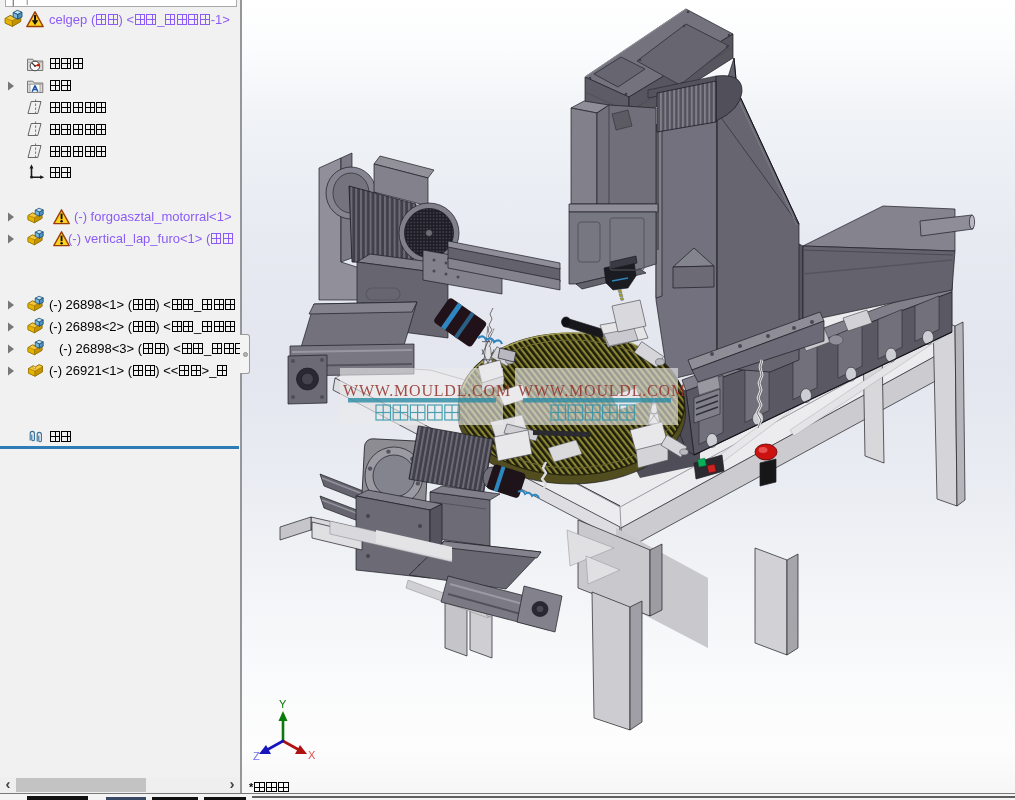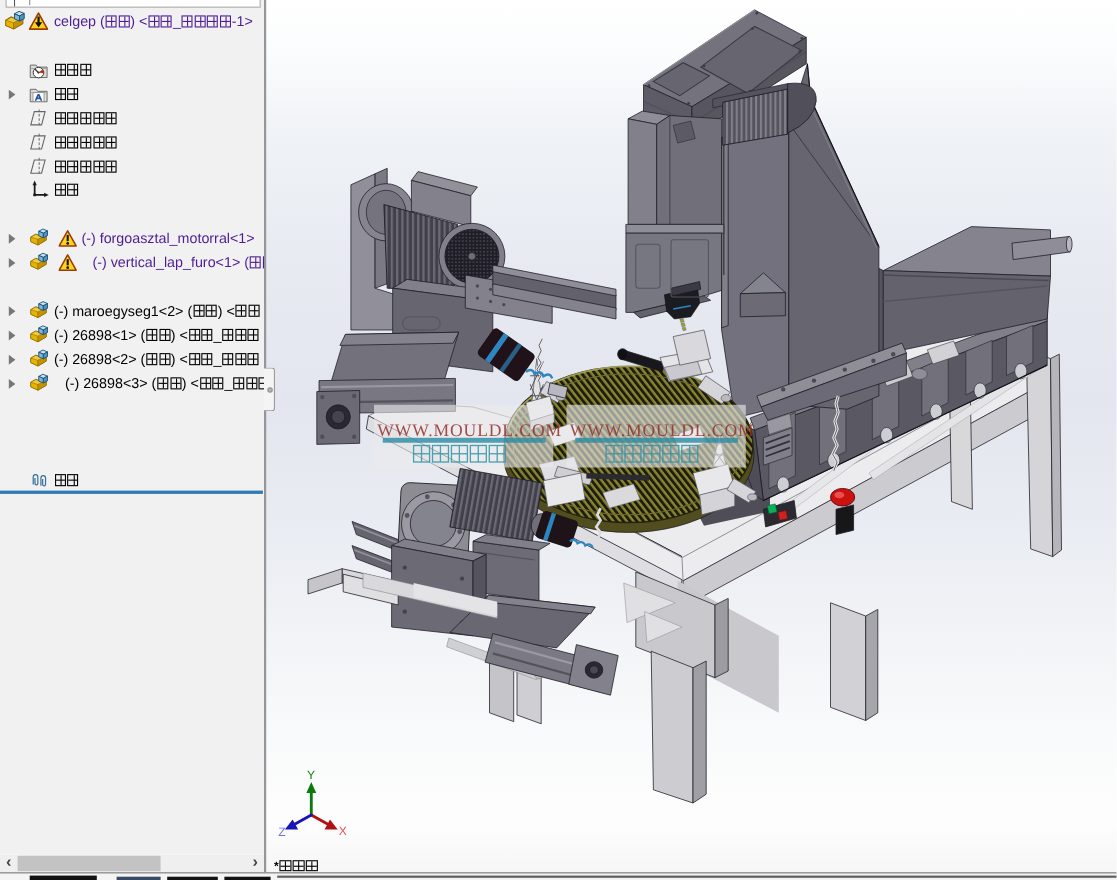--- a/index.html
+++ b/index.html
@@ -3,21 +3,21 @@
 <style>
 *{margin:0;padding:0;box-sizing:border-box}
 html,body{width:1015px;height:800px;overflow:hidden;background:#fff;font-family:"Liberation Sans",sans-serif}
 #vp{position:absolute;left:241px;top:0;width:774px;height:795px;
 background:linear-gradient(180deg,#ffffff 0%,#fbfcfd 6%,#eff2f6 16%,#e7eaf1 30%,#e3e6ee 46%,#e9ecf2 60%,#f1f3f6 72%,#f9fafb 84%,#fdfdfd 94%,#f6f6f6 100%)}
 #scene{position:absolute;left:0;top:0}
 #panel{position:absolute;left:0;top:0;width:240px;height:777px;background:#f2f1f1}
 #split{position:absolute;left:240px;top:0;width:2px;height:793px;background:#949699}
 .row{position:absolute;left:0;height:22px;width:240px;white-space:nowrap;overflow:hidden}
 .row .txt{position:absolute;top:3px;font-size:13px;color:#000;letter-spacing:0px}
-.row .txt.oliv{color:#4c1d95}
+.row .txt.oliv{color:#8b5cf6}
 .cj{display:inline-block;width:10px;height:11px;margin:0 0.8px -1px 0.8px;position:relative;border:1.1px solid currentColor}
 .cj::before{content:"";position:absolute;left:0;top:4.2px;width:100%;height:1px;background:currentColor}
 .cj::after{content:"";position:absolute;left:4.2px;top:0;width:1px;height:100%;background:currentColor}
 .ic{position:absolute}
 #rollback{position:absolute;left:0;top:446px;width:239px;height:3px;background:#2d7cb8}
 #hscroll{position:absolute;left:0;top:777px;width:240px;height:16px;background:#f0efef}
 #hthumb{position:absolute;left:16px;top:1px;width:130px;height:14px;background:#c4c3c3}
 .sarr{position:absolute;top:0px;width:12px;height:14px;color:#444;font-size:15px;font-weight:bold;text-align:center;line-height:13px}
 #bbar{position:absolute;left:0;top:793px;width:1015px;height:7px;background:#f4f4f4;border-top:1px solid #777}
 #bbar .blk{position:absolute;background:#111}
@@ -458,77 +458,75 @@
         <path d="M8.5 10.6 L16 6.4 16 11.3 8.5 15.7 Z" fill="#c79200" stroke="#8a6a00" stroke-width="0.5"></path>
         <path d="M9.2 3.2 L13 1.2 17.2 2.9 13.4 5 Z" fill="#bfe3f5" stroke="#1d4f73" stroke-width="0.8"></path>
         <path d="M9.2 3.2 L13.4 5 13.4 9.2 9.2 7.4 Z" fill="#7db8dc" stroke="#1d4f73" stroke-width="0.8"></path>
         <path d="M13.4 5 L17.2 2.9 17.2 7.2 13.4 9.2 Z" fill="#4f93c0" stroke="#1d4f73" stroke-width="0.8"></path>
       </svg>
       <svg class="ic" style="left:53px;top:3px" width="17" height="16" viewBox="0 0 17 16">
         <path d="M8.5 0.8 L16.2 14.6 0.8 14.6 Z" fill="#ffd21e" stroke="#9a3c08" stroke-width="1.4" stroke-linejoin="round"></path>
         <rect x="7.6" y="4.6" width="1.9" height="5.6" fill="#111"></rect>
         <circle cx="8.55" cy="12.3" r="1.25" fill="#111"></circle>
       </svg>
-      <span class="txt oliv" style="left:84px">(-) vertical_lap_furo&lt;1&gt; (<span class="cj"></span><span class="cj"></span></span>
-    </div>
-<div class="row" style="top:272px">
+      <span class="txt oliv" style="left:68px">(-) vertical_lap_furo&lt;1&gt; (<span class="cj"></span><span class="cj"></span></span>
+    </div>
+<div class="row" style="top:294px">
       <svg class="ic" style="left:7px;top:6px" width="8" height="10" viewBox="0 0 8 10">
         <path d="M1 0.5 L7 5 1 9.5 Z" fill="#777"></path>
       </svg>
       <svg class="ic" style="left:26px;top:1px" width="19" height="19" viewBox="0 0 19 19">
         <path d="M2 8.5 L6.5 5.8 9 6.8 12.5 4.6 16 6 16 11.3 8.5 15.7 2 12.7 Z" fill="#f3c73f" stroke="#8a6a00" stroke-width="0.9"></path>
         <path d="M2 8.5 L8.5 10.6 8.5 15.7 2 12.7 Z" fill="#e6b400" stroke="#8a6a00" stroke-width="0.5"></path>
         <path d="M8.5 10.6 L16 6.4 16 11.3 8.5 15.7 Z" fill="#c79200" stroke="#8a6a00" stroke-width="0.5"></path>
         <path d="M9.2 3.2 L13 1.2 17.2 2.9 13.4 5 Z" fill="#bfe3f5" stroke="#1d4f73" stroke-width="0.8"></path>
         <path d="M9.2 3.2 L13.4 5 13.4 9.2 9.2 7.4 Z" fill="#7db8dc" stroke="#1d4f73" stroke-width="0.8"></path>
         <path d="M13.4 5 L17.2 2.9 17.2 7.2 13.4 9.2 Z" fill="#4f93c0" stroke="#1d4f73" stroke-width="0.8"></path>
       </svg>
-      <span class="txt" style="left:49px">(-) maroegyseg1&lt;2&gt; (<span class="cj"></span><span class="cj"></span>) &lt;<span class="cj"></span><span class="cj"></span></span>
-    </div>
-<div class="row" style="top:294px">
+      <span class="txt" style="left:49px">(-) 26898&lt;1&gt; (<span class="cj"></span><span class="cj"></span>) &lt;<span class="cj"></span><span class="cj"></span>_<span class="cj"></span><span class="cj"></span><span class="cj"></span></span>
+    </div>
+<div class="row" style="top:316px">
       <svg class="ic" style="left:7px;top:6px" width="8" height="10" viewBox="0 0 8 10">
         <path d="M1 0.5 L7 5 1 9.5 Z" fill="#777"></path>
       </svg>
       <svg class="ic" style="left:26px;top:1px" width="19" height="19" viewBox="0 0 19 19">
         <path d="M2 8.5 L6.5 5.8 9 6.8 12.5 4.6 16 6 16 11.3 8.5 15.7 2 12.7 Z" fill="#f3c73f" stroke="#8a6a00" stroke-width="0.9"></path>
         <path d="M2 8.5 L8.5 10.6 8.5 15.7 2 12.7 Z" fill="#e6b400" stroke="#8a6a00" stroke-width="0.5"></path>
         <path d="M8.5 10.6 L16 6.4 16 11.3 8.5 15.7 Z" fill="#c79200" stroke="#8a6a00" stroke-width="0.5"></path>
         <path d="M9.2 3.2 L13 1.2 17.2 2.9 13.4 5 Z" fill="#bfe3f5" stroke="#1d4f73" stroke-width="0.8"></path>
         <path d="M9.2 3.2 L13.4 5 13.4 9.2 9.2 7.4 Z" fill="#7db8dc" stroke="#1d4f73" stroke-width="0.8"></path>
         <path d="M13.4 5 L17.2 2.9 17.2 7.2 13.4 9.2 Z" fill="#4f93c0" stroke="#1d4f73" stroke-width="0.8"></path>
       </svg>
-      <span class="txt" style="left:49px">(-) 26898&lt;1&gt; (<span class="cj"></span><span class="cj"></span>) &lt;<span class="cj"></span><span class="cj"></span>_<span class="cj"></span><span class="cj"></span><span class="cj"></span></span>
-    </div>
-<div class="row" style="top:316px">
+      <span class="txt" style="left:49px">(-) 26898&lt;2&gt; (<span class="cj"></span><span class="cj"></span>) &lt;<span class="cj"></span><span class="cj"></span>_<span class="cj"></span><span class="cj"></span><span class="cj"></span></span>
+    </div>
+<div class="row" style="top:338px">
       <svg class="ic" style="left:7px;top:6px" width="8" height="10" viewBox="0 0 8 10">
         <path d="M1 0.5 L7 5 1 9.5 Z" fill="#777"></path>
       </svg>
       <svg class="ic" style="left:26px;top:1px" width="19" height="19" viewBox="0 0 19 19">
         <path d="M2 8.5 L6.5 5.8 9 6.8 12.5 4.6 16 6 16 11.3 8.5 15.7 2 12.7 Z" fill="#f3c73f" stroke="#8a6a00" stroke-width="0.9"></path>
         <path d="M2 8.5 L8.5 10.6 8.5 15.7 2 12.7 Z" fill="#e6b400" stroke="#8a6a00" stroke-width="0.5"></path>
         <path d="M8.5 10.6 L16 6.4 16 11.3 8.5 15.7 Z" fill="#c79200" stroke="#8a6a00" stroke-width="0.5"></path>
         <path d="M9.2 3.2 L13 1.2 17.2 2.9 13.4 5 Z" fill="#bfe3f5" stroke="#1d4f73" stroke-width="0.8"></path>
         <path d="M9.2 3.2 L13.4 5 13.4 9.2 9.2 7.4 Z" fill="#7db8dc" stroke="#1d4f73" stroke-width="0.8"></path>
         <path d="M13.4 5 L17.2 2.9 17.2 7.2 13.4 9.2 Z" fill="#4f93c0" stroke="#1d4f73" stroke-width="0.8"></path>
       </svg>
-      <span class="txt" style="left:49px">(-) 26898&lt;2&gt; (<span class="cj"></span><span class="cj"></span>) &lt;<span class="cj"></span><span class="cj"></span>_<span class="cj"></span><span class="cj"></span><span class="cj"></span></span>
-    </div>
-<div class="row" style="top:338px">
-      <svg class="ic" style="left:7px;top:6px" width="8" height="10" viewBox="0 0 8 10">
-        <path d="M1 0.5 L7 5 1 9.5 Z" fill="#777"></path>
-      </svg>
-      <svg class="ic" style="left:26px;top:1px" width="19" height="19" viewBox="0 0 19 19">
-        <path d="M2 8.5 L6.5 5.8 9 6.8 12.5 4.6 16 6 16 11.3 8.5 15.7 2 12.7 Z" fill="#f3c73f" stroke="#8a6a00" stroke-width="0.9"></path>
-        <path d="M2 8.5 L8.5 10.6 8.5 15.7 2 12.7 Z" fill="#e6b400" stroke="#8a6a00" stroke-width="0.5"></path>
-        <path d="M8.5 10.6 L16 6.4 16 11.3 8.5 15.7 Z" fill="#c79200" stroke="#8a6a00" stroke-width="0.5"></path>
-        <path d="M9.2 3.2 L13 1.2 17.2 2.9 13.4 5 Z" fill="#bfe3f5" stroke="#1d4f73" stroke-width="0.8"></path>
-        <path d="M9.2 3.2 L13.4 5 13.4 9.2 9.2 7.4 Z" fill="#7db8dc" stroke="#1d4f73" stroke-width="0.8"></path>
-        <path d="M13.4 5 L17.2 2.9 17.2 7.2 13.4 9.2 Z" fill="#4f93c0" stroke="#1d4f73" stroke-width="0.8"></path>
-      </svg>
       <span class="txt" style="left:59px">(-) 26898&lt;3&gt; (<span class="cj"></span><span class="cj"></span>) &lt;<span class="cj"></span><span class="cj"></span>_<span class="cj"></span><span class="cj"></span><span class="cj"></span></span>
+    </div>
+<div class="row" style="top:360px">
+      <svg class="ic" style="left:7px;top:6px" width="8" height="10" viewBox="0 0 8 10">
+        <path d="M1 0.5 L7 5 1 9.5 Z" fill="#777"></path>
+      </svg>
+      <svg class="ic" style="left:26px;top:1px" width="19" height="19" viewBox="0 0 19 19">
+        <path d="M2.5 7.5 L7 4.8 9.5 5.8 13 3.6 16.5 5 16.5 10.8 9 15.2 2.5 12.2 Z" fill="#f3c73f" stroke="#8a6a00" stroke-width="0.9"></path>
+        <path d="M2.5 7.5 L9 10 9 15.2 2.5 12.2 Z" fill="#e6b400" stroke="#8a6a00" stroke-width="0.5"></path>
+        <path d="M9 10 L16.5 5.8 16.5 10.8 9 15.2 Z" fill="#c79200" stroke="#8a6a00" stroke-width="0.5"></path>
+        <path d="M7 4.8 L9.5 5.8 9.5 7.9 7 6.9 Z" fill="#fbe27a" stroke="#8a6a00" stroke-width="0.4"></path>
+      </svg>
+      <span class="txt" style="left:49px">(-) 26921&lt;1&gt; (<span class="cj"></span><span class="cj"></span>) &lt;&lt;<span class="cj"></span><span class="cj"></span>&gt;_<span class="cj"></span></span>
     </div>
 <div class="row" style="top:426px">
       <svg class="ic" style="left:26px;top:1px" width="19" height="19" viewBox="0 0 19 19">
         <path d="M4.2 13.5 L4.2 6.5 A2.1 2.1 0 0 1 8.4 6.5 L8.4 12.5 A1.3 1.3 0 0 1 5.8 12.5 L5.8 7.5" stroke="#33709a" stroke-width="1.1" fill="none"></path>
         <path d="M11.2 14.5 L11.2 7.5 A2.1 2.1 0 0 1 15.4 7.5 L15.4 13.5 A1.3 1.3 0 0 1 12.8 13.5 L12.8 8.5" stroke="#33709a" stroke-width="1.1" fill="none"></path>
       </svg>
       <span class="txt" style="left:49px"><span class="cj"></span><span class="cj"></span></span>
     </div>
 <div id="rollback"></div>
 <div id="hscroll">

